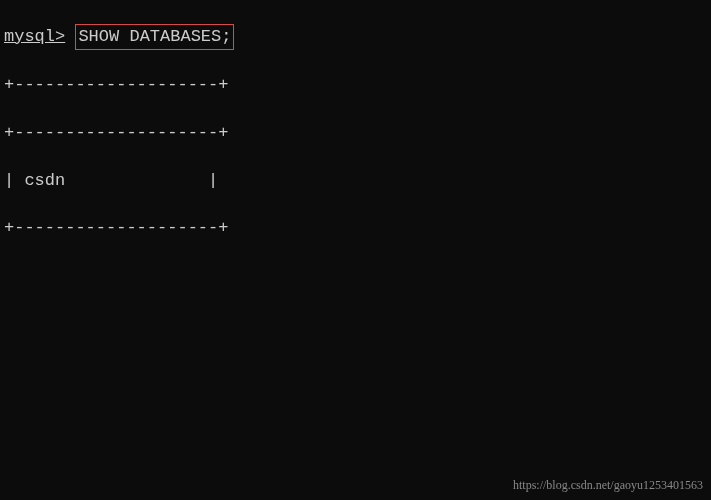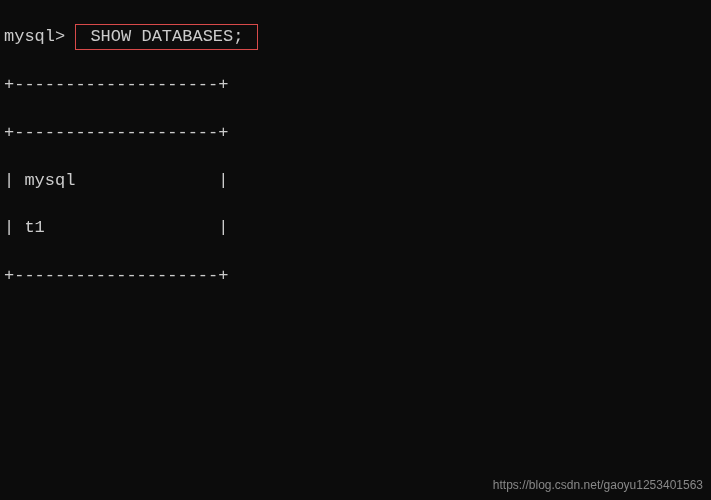--- a/index.html
+++ b/index.html
@@ -14,45 +14,45 @@
     height: 500px;
     overflow: hidden;
     position: relative;
   }
   .terminal {
     padding: 0 4px;
     white-space: pre;
   }
   .prompt {
     color: #cccccc;
+    text-decoration: underline;
   }
   .boxed {
     border: 1px solid #d84a4a;
-    padding: 0 14px;
+    padding: 0 2px;
     display: inline-block;
   }
   .watermark {
     position: absolute;
     bottom: 6px;
     right: 8px;
     color: #888;
     font-size: 12px;
-    font-family: Liberation Sans, sans-serif;
+    font-family: Liberation Serif, serif;
   }
   .line { display: block; }
 </style>
 </head>
 <body>
 
 <div class="terminal">
 <span class="line"><span class="prompt">mysql&gt;</span> <span class="boxed">SHOW DATABASES;</span></span>
 <span class="line">+--------------------+</span>
 <span class="line">+--------------------+</span>
-<span class="line">| mysql              |</span>
-<span class="line">| t1                 |</span>
+<span class="line">| csdn              |</span>
 <span class="line">+--------------------+</span>
 
 
 
 
 
 
 
 
 

